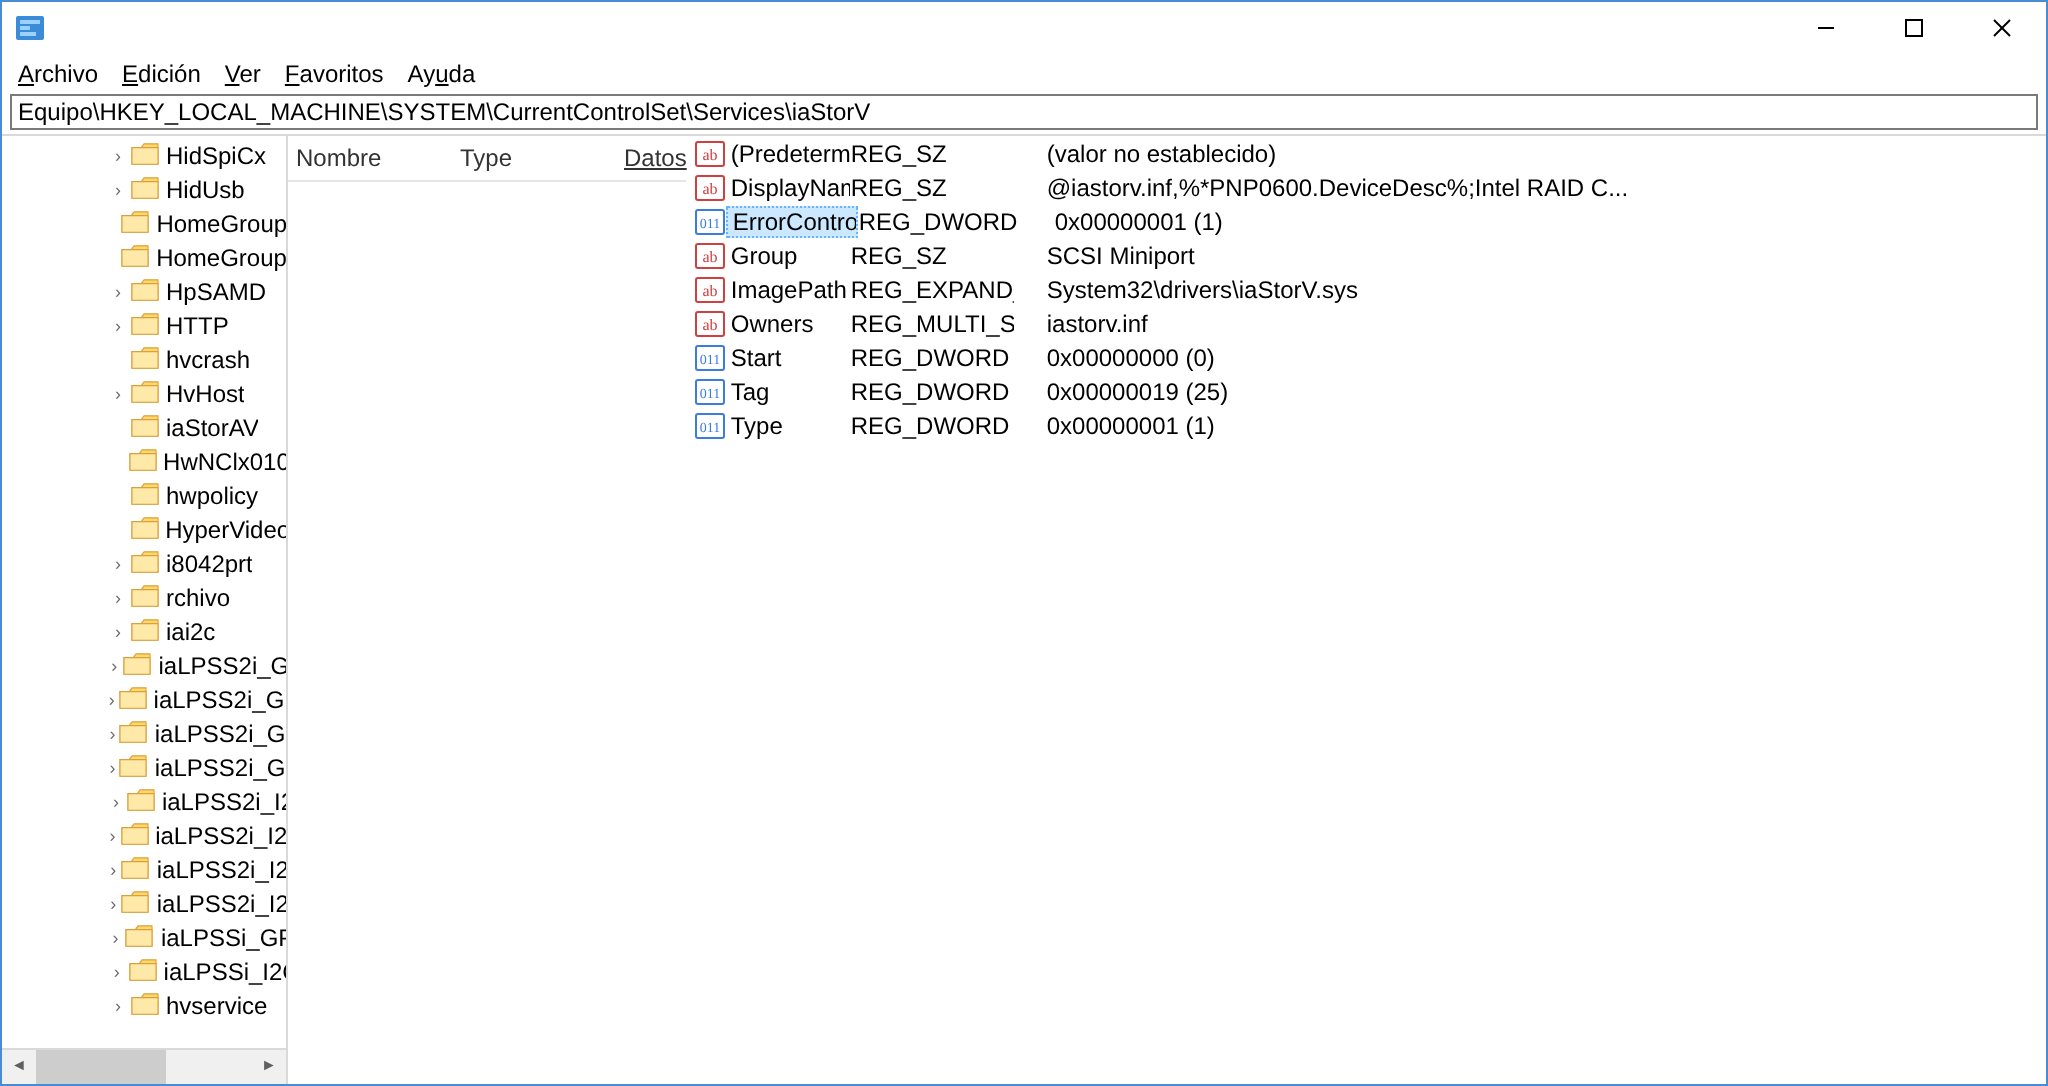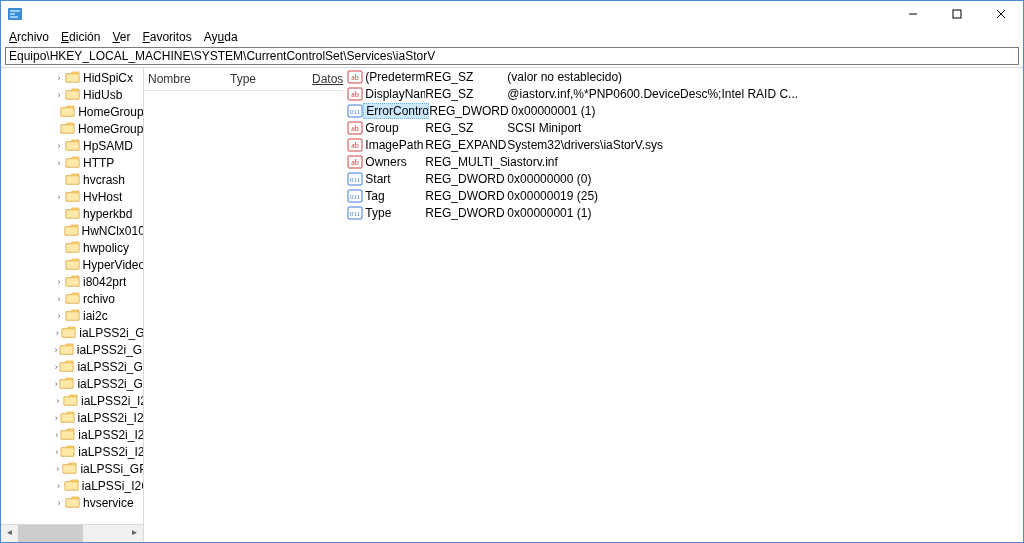--- a/index.html
+++ b/index.html
@@ -183,21 +183,21 @@
     flex-shrink: 0;
   }
   .list-row .vname { width: 60px; overflow: hidden; white-space: nowrap; }
   .list-row.selected .vname {
     background: #cce8ff;
     border: 1px dotted #66b3ff;
     padding: 0 2px;
     margin-left: -2px;
   }
   .list-row .vtype { width: 82px; overflow: hidden; white-space: nowrap; }
-  .list-row .vdata { flex: 1; overflow: hidden; white-space: nowrap; }
+  .list-row .vdata { flex: 1; overflow: hidden; white-space: nowrap; margin-left: 16px; }
 </style>
 </head>
 <body>
 
 <div class="window">
 
   <div class="titlebar">
     <svg class="app-icon" viewBox="0 0 16 16">
       <rect x="1" y="2" width="14" height="12" rx="1" fill="#3a8bd8"></rect>
       <rect x="3" y="4" width="10" height="2" fill="#9cd0ff"></rect>
@@ -305,21 +305,21 @@
                 <path d="M1 3 L15 3 L15 12 L1 12 Z" fill="#ffe9a8" stroke="#d9a13b" stroke-width="0.6"></path>
               </svg>
               <span class="label">HvHost</span>
             </div>
             <div class="tree-row">
               <span class="chev" style="margin-left:52px"></span>
               <svg class="folder" viewBox="0 0 16 14">
                 <path d="M1 3 L6 3 L7.5 1 L15 1 L15 12 L1 12 Z" fill="#ffd869" stroke="#d9a13b" stroke-width="0.6"></path>
                 <path d="M1 3 L15 3 L15 12 L1 12 Z" fill="#ffe9a8" stroke="#d9a13b" stroke-width="0.6"></path>
               </svg>
-              <span class="label">hyperkbd</span>
+              <span class="label">iaStorAV</span>
             </div>
             <div class="tree-row">
               <span class="chev" style="margin-left:52px"></span>
               <svg class="folder" viewBox="0 0 16 14">
                 <path d="M1 3 L6 3 L7.5 1 L15 1 L15 12 L1 12 Z" fill="#ffd869" stroke="#d9a13b" stroke-width="0.6"></path>
                 <path d="M1 3 L15 3 L15 12 L1 12 Z" fill="#ffe9a8" stroke="#d9a13b" stroke-width="0.6"></path>
               </svg>
               <span class="label">HwNClx0101</span>
             </div>
             <div class="tree-row">

